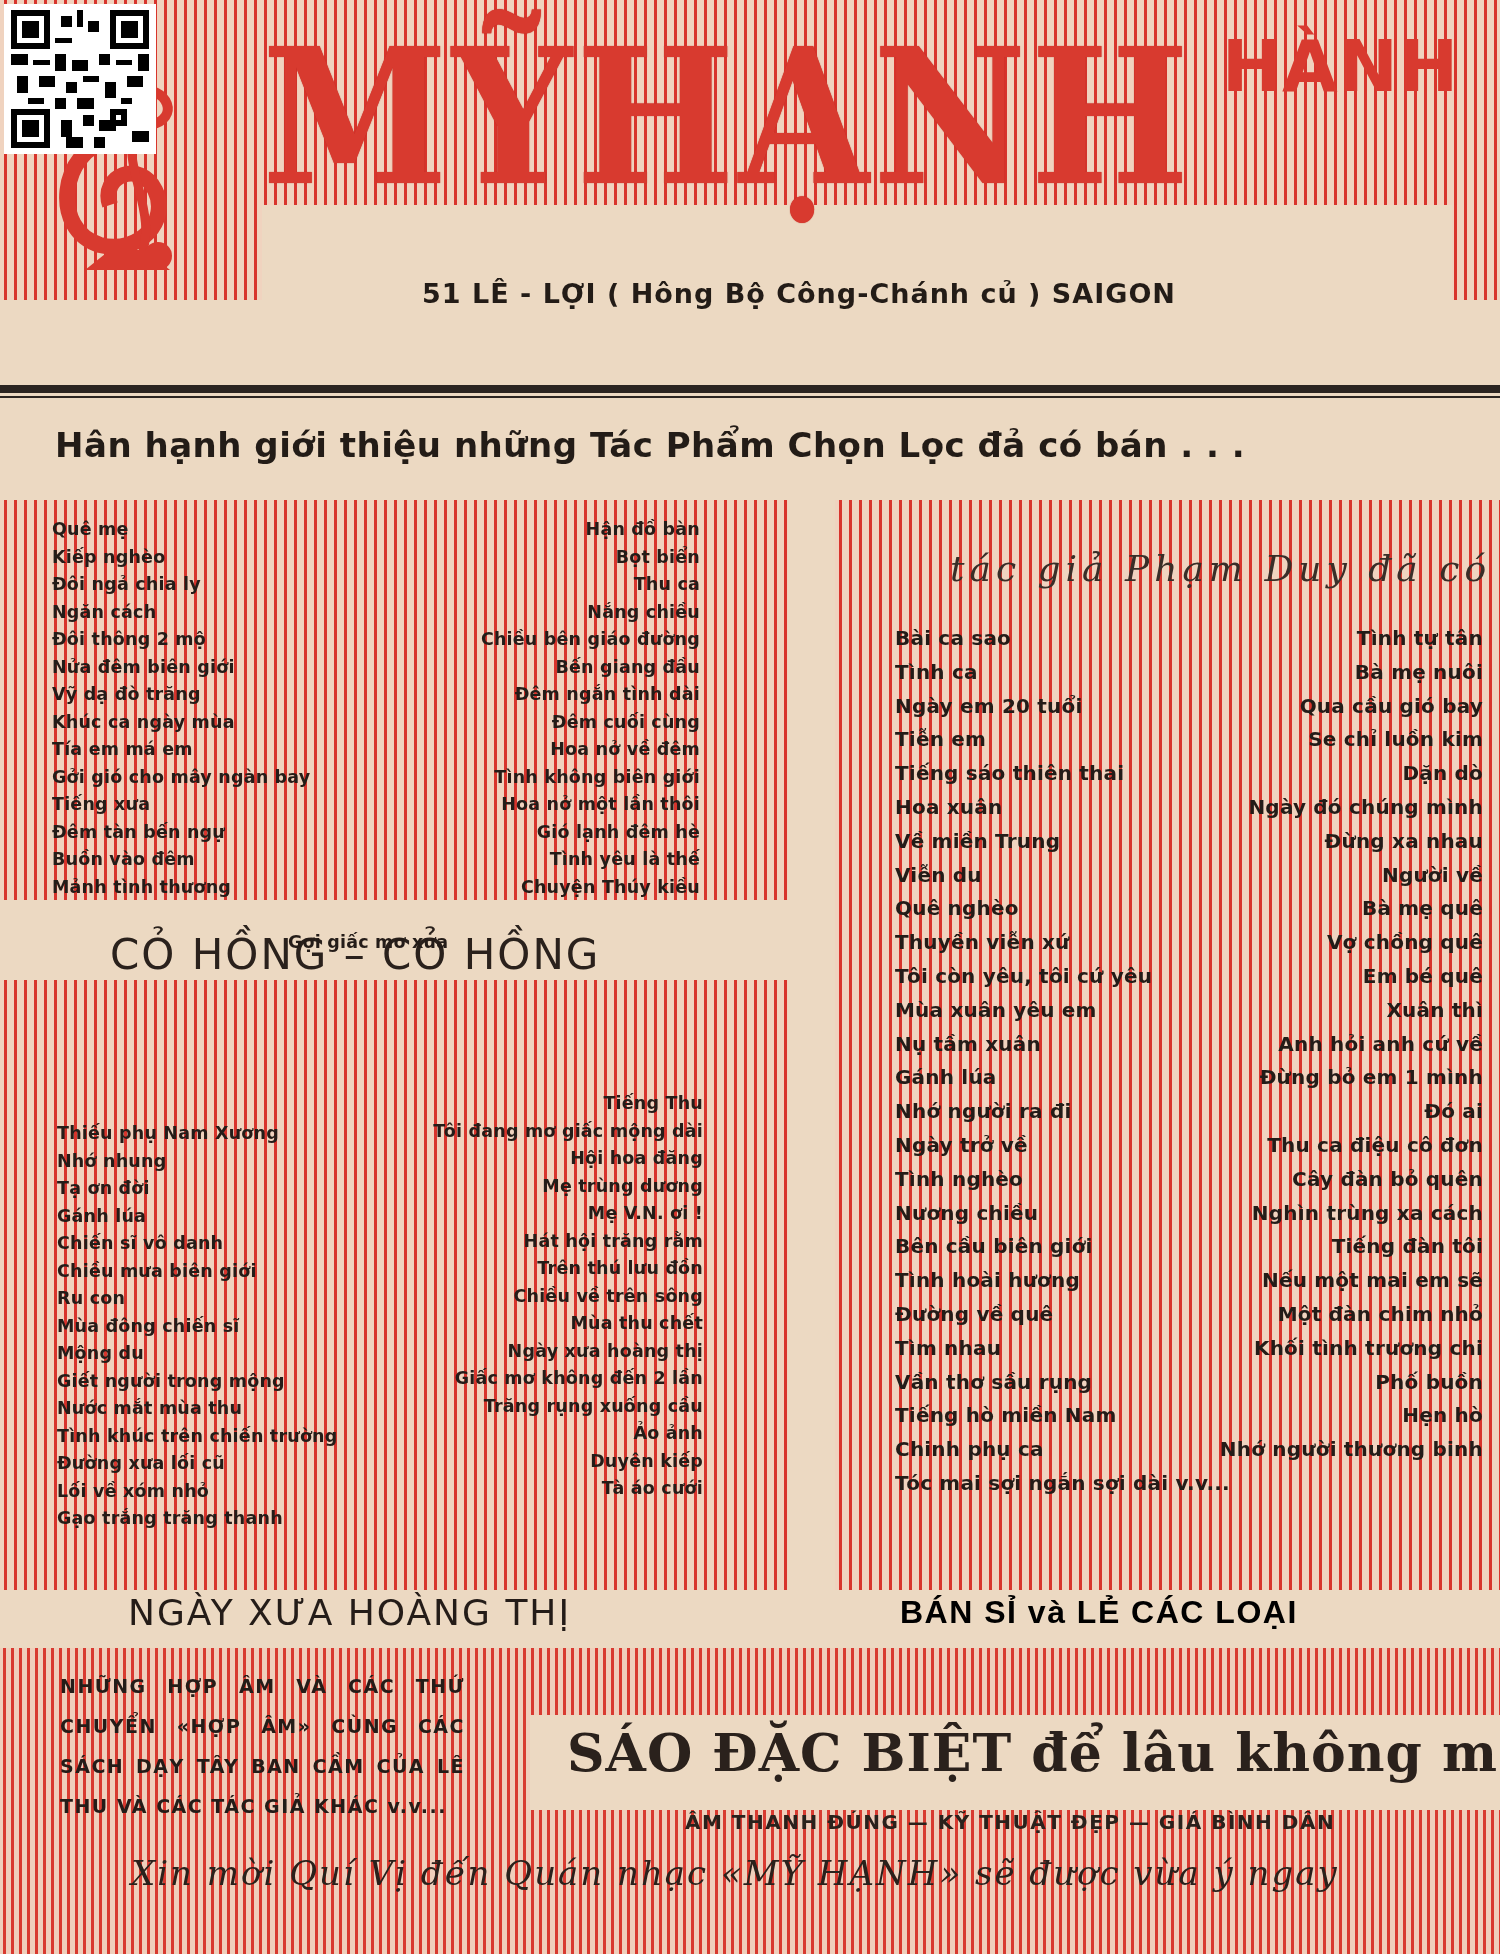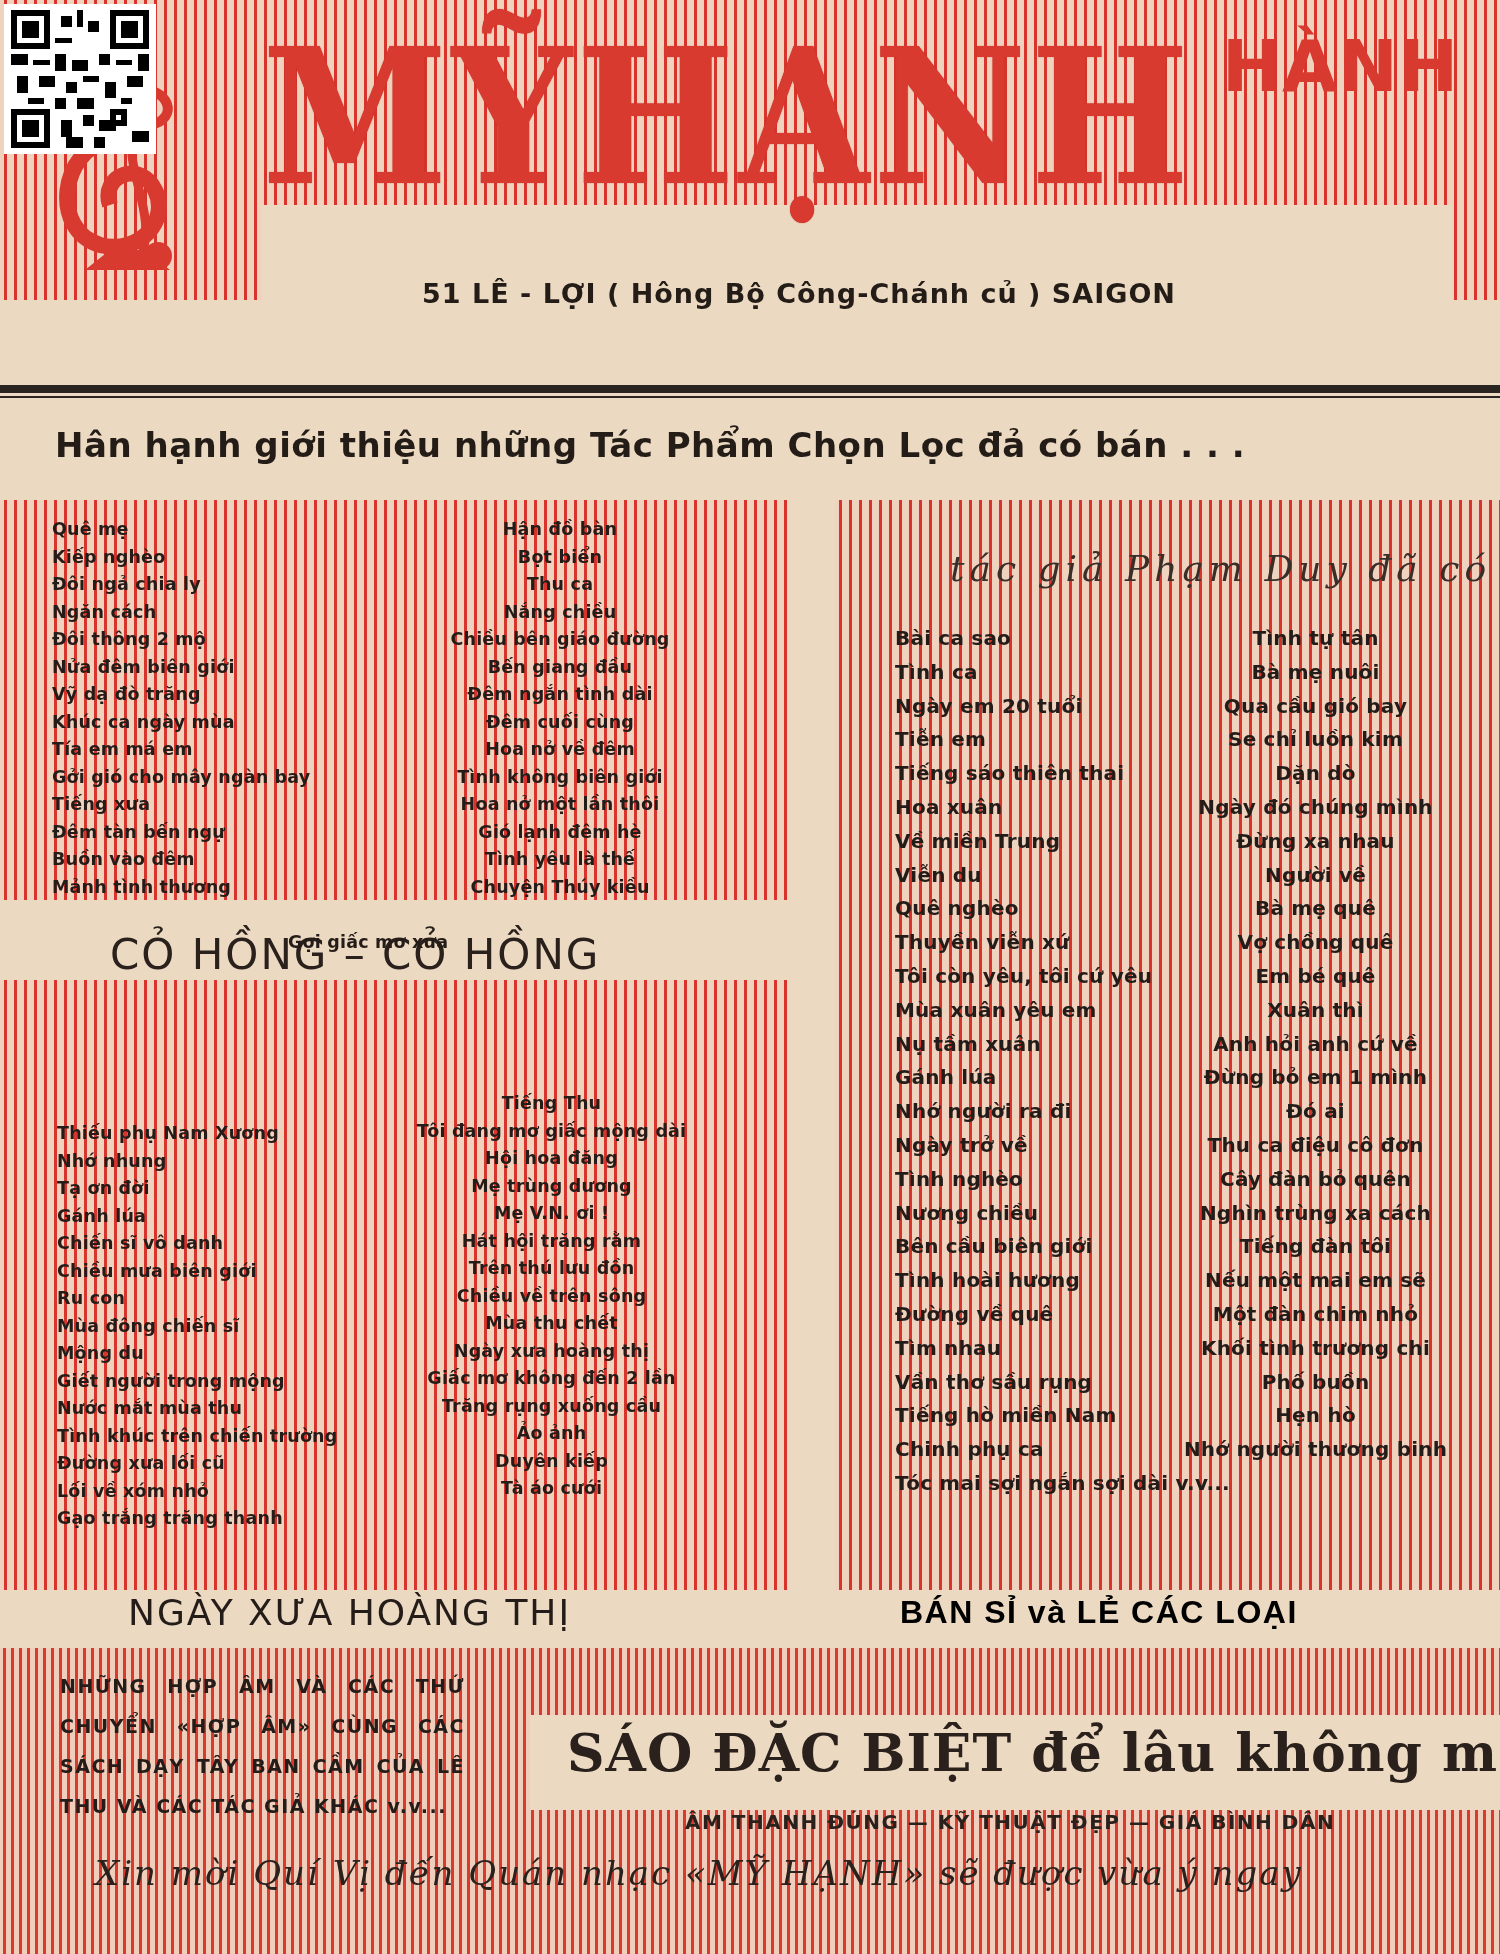--- a/index.html
+++ b/index.html
@@ -64,21 +64,21 @@
   #panel-b { left: 0; top: 980px; width: 788px; height: 560px; }
   #panel-c { left: 835px; top: 500px; width: 665px; height: 1090px; }
   #gap-cover { left: 788px; top: 500px; width: 47px; height: 1090px; background: #ecd9c2; }
   #strip-left { left: 0; top: 1520px; width: 790px; height: 70px; }
 
   .songs {
     position: absolute; font-size: 17.5px; font-weight: bold; color: #241c18;
     line-height: 27.5px; letter-spacing: 0.2px;
   }
   .songs div { white-space: nowrap; }
-  .right-align { text-align: center; }
+  .right-align { text-align: right; }
 
   #pa-left { left: 52px; top: 516px; }
   #pa-mid { left: 288px; top: 901px; margin-top: 28px; }
   #pa-right { left: 420px; top: 516px; width: 280px; }
 
   #pb-left { left: 57px; top: 1120px; }
   #pb-right { left: 400px; top: 1090px; width: 303px; }
 
   #pc-heading {
     left: 950px; top: 548px; font-family: "DejaVu Serif", serif; font-style: italic;
@@ -105,21 +105,21 @@
   #flute-title {
     left: 567px; top: 1722px; font-family: "DejaVu Serif", serif; font-weight: bold;
     font-size: 52px; letter-spacing: 1px; color: #2a211c; white-space: nowrap;
   }
   #flute-tagline {
     left: 685px; top: 1810px; font-size: 20px; font-weight: bold;
     letter-spacing: 1.5px; color: #2a211c; white-space: nowrap;
   }
   #invite {
     left: 95px; top: 1853px; font-family: "DejaVu Serif", serif; font-style: italic;
-    font-size: 34px; letter-spacing: 2px; color: #2a211c; white-space: nowrap;
+    font-size: 34px; letter-spacing: 2px; color: #2a211c; white-space: nowrap; padding-left: 36px;
   }
 </style>
 </head>
 <body>
 
 <div class="abs hatch" id="masthead"></div>
 <div class="abs" id="masthead-cut"></div>
 
 <div class="abs" id="logo-mark">
   <svg viewBox="0 0 160 200" width="160" height="200">

